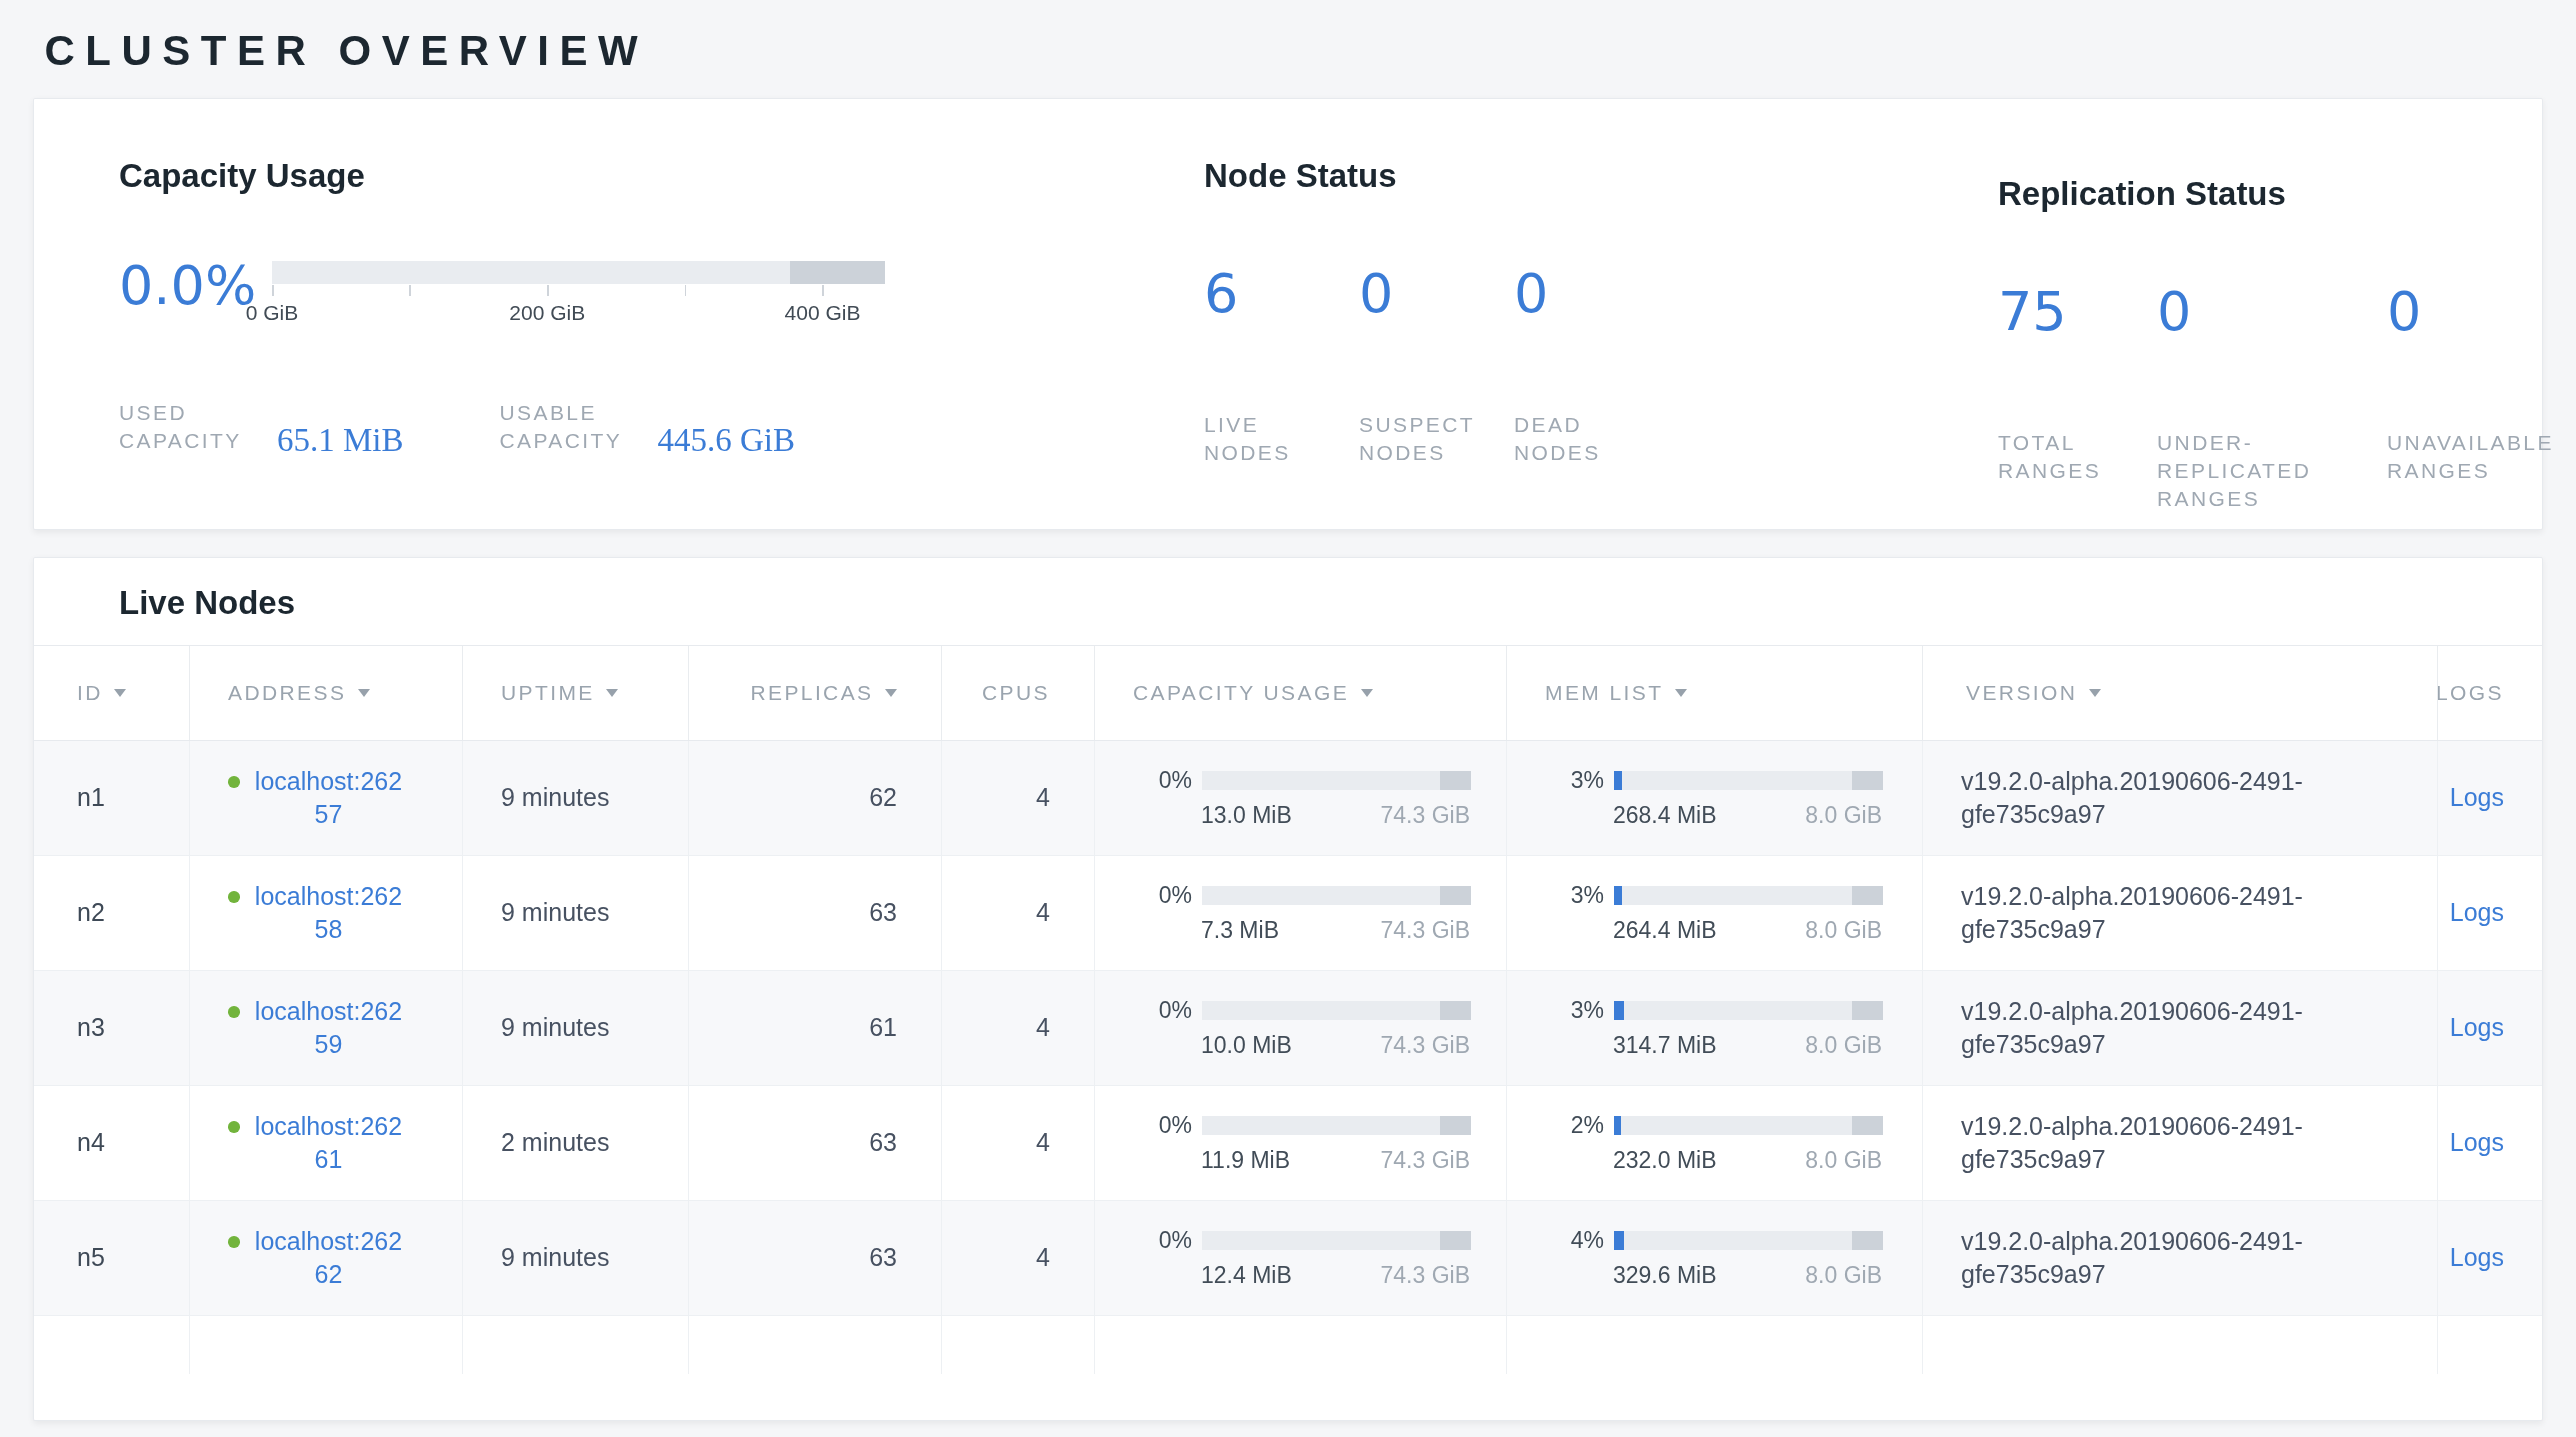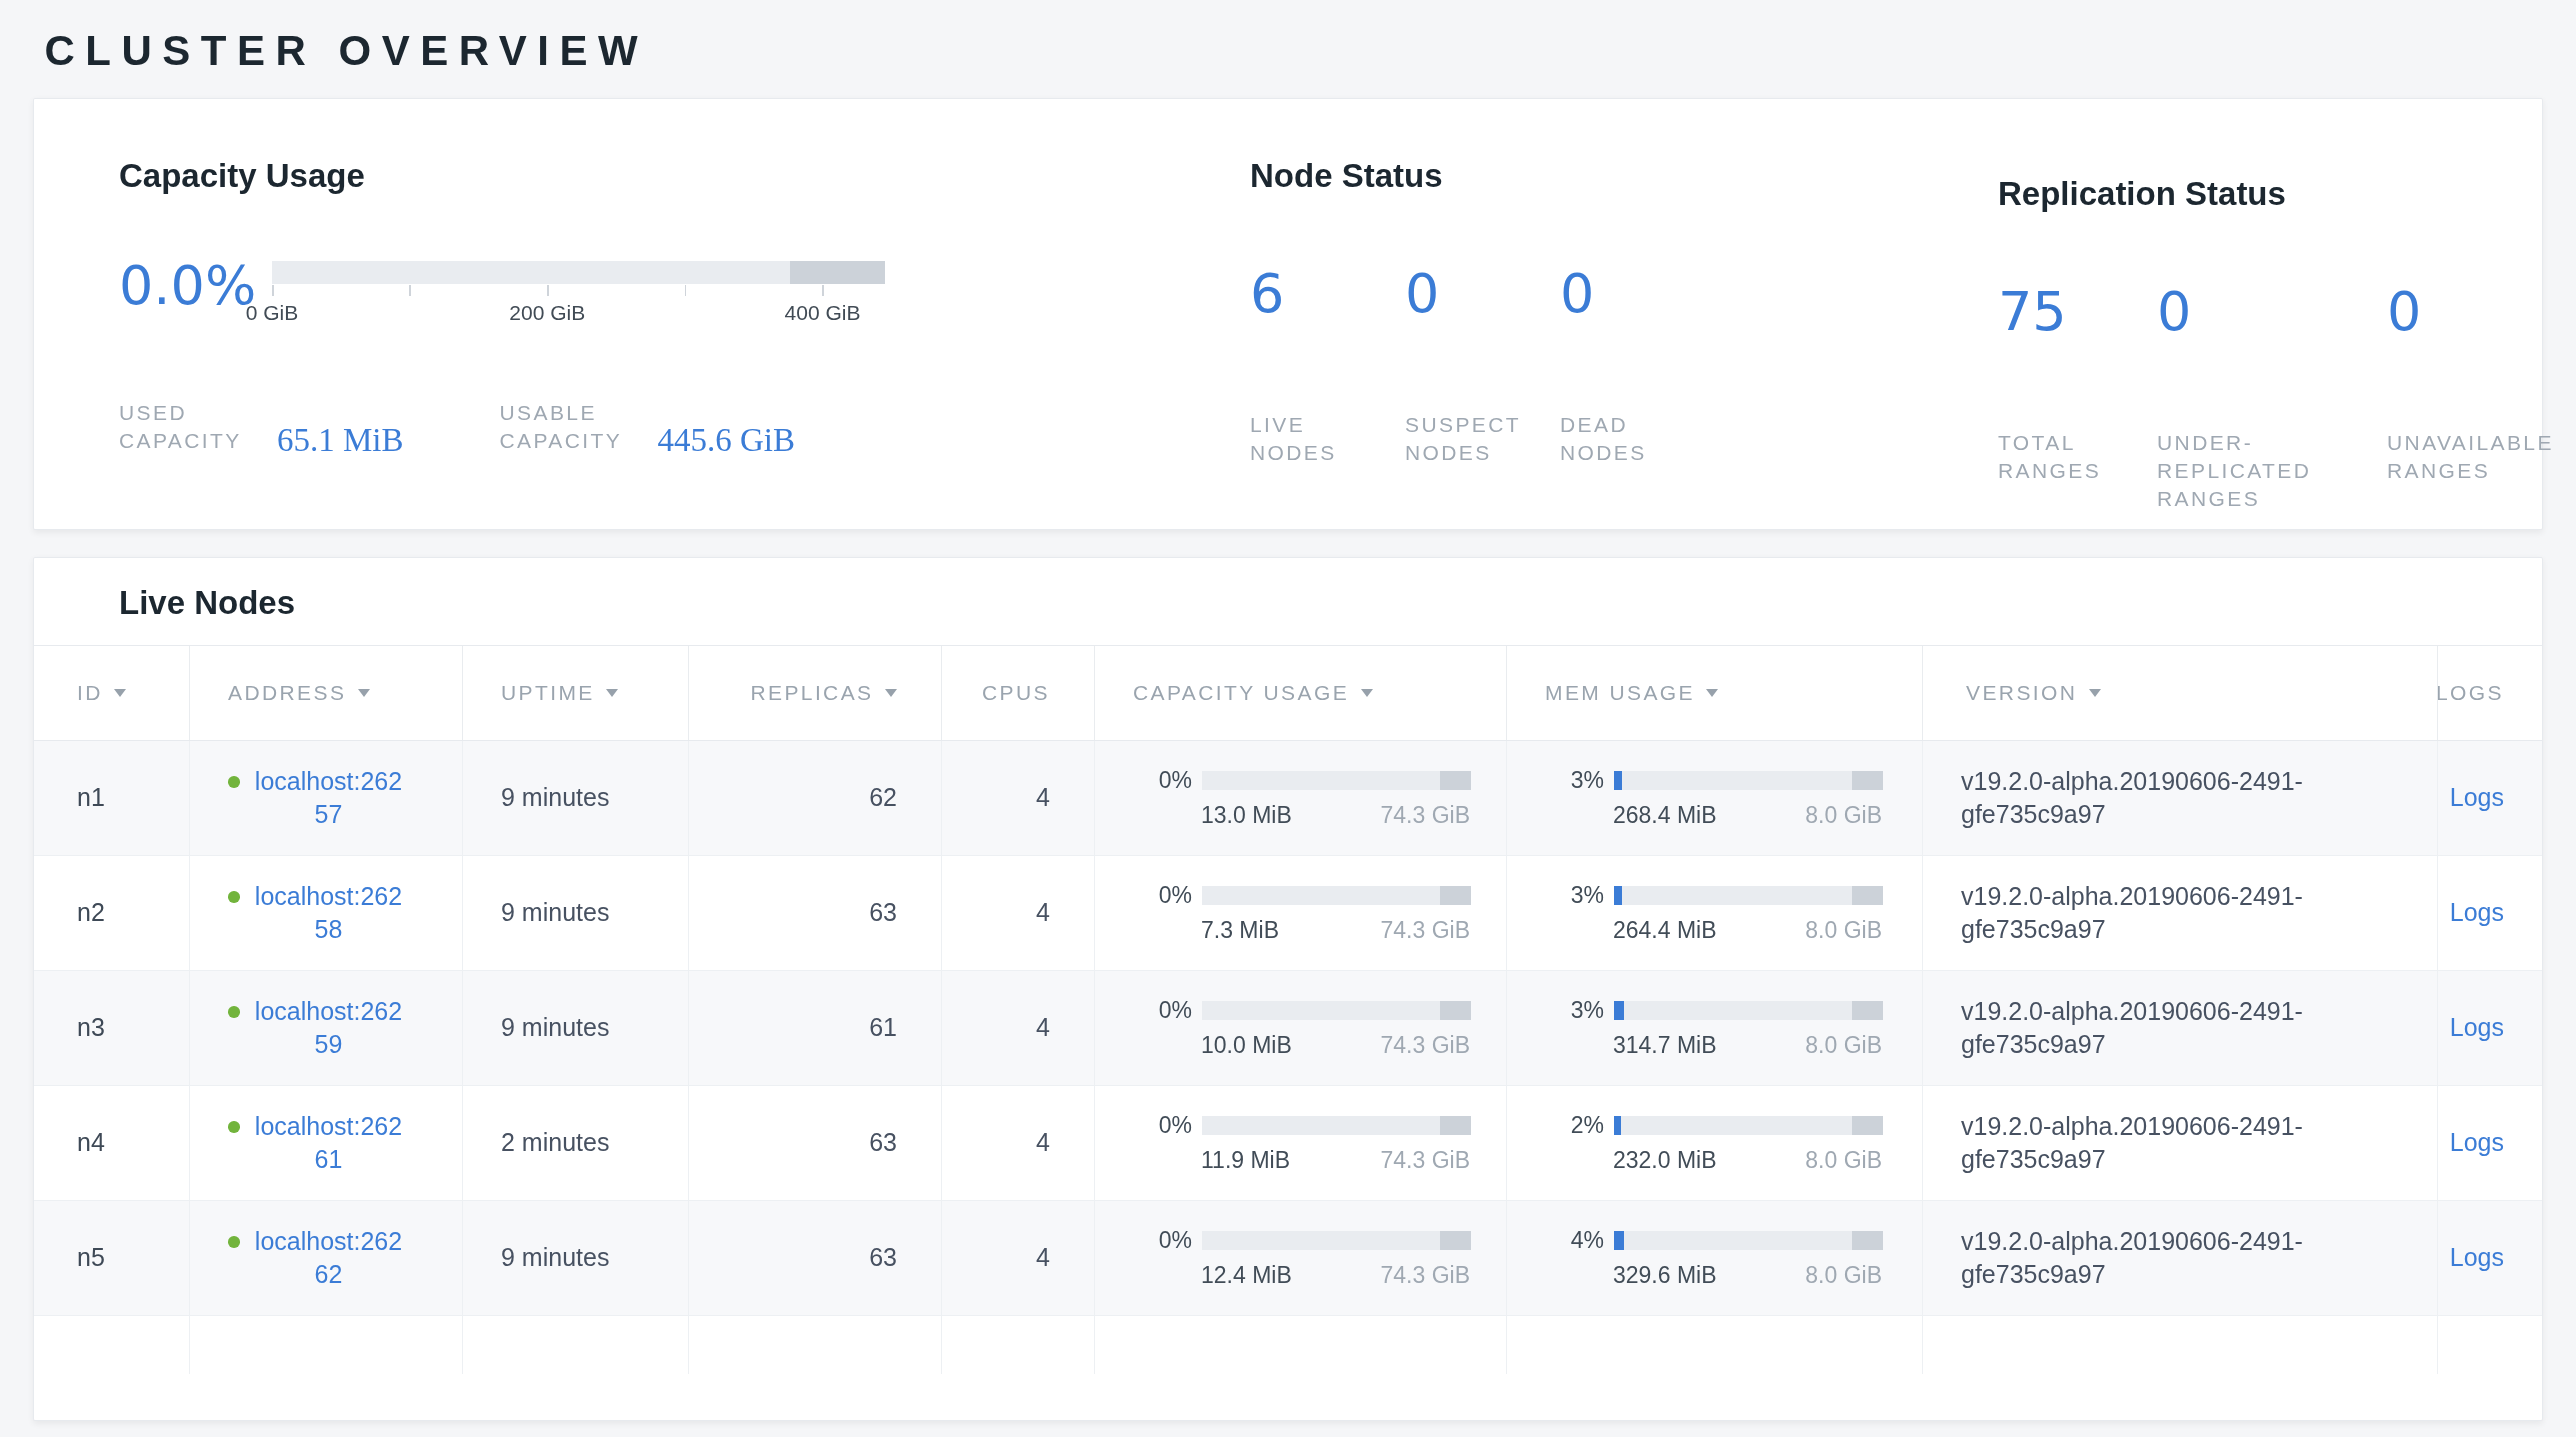--- a/index.html
+++ b/index.html
@@ -23,21 +23,21 @@
     border:1px solid #e7eaee;
     border-radius:1.9px;
     box-shadow:0 2.9px 6.7px rgba(0,0,0,0.06);
   }
 
   
   .summary-card { position:relative; height:432px; margin-bottom:27px; }
   .sec { position:absolute; top:58px; }
   .sec h2 { margin:0; font-size:33px; line-height:38px; font-weight:700; color:#1c2730; }
   .sec-capacity { left:85px; }
-  .sec-nodes    { left:1216px; }
+  .sec-nodes    { left:1170px; }
   .sec-repl     { left:1964px;margin-top:18px; }
 
   .gauge-row { display:flex; margin-top:62px; }
   .gauge-pct {
     width:153px; font-size:54px; line-height:58px; color:#3b7cd6;
     font-family:"DejaVu Sans",sans-serif;
   }
   .gauge { position:relative; width:613px; padding-top:3.8px; }
   .gauge-bar { position:relative; height:23px; background:#e9ecf0; }
   .gauge-fill { position:absolute; left:0; top:0; height:100%; background:#3b7cd6; }
@@ -250,21 +250,21 @@
           <span class="sort"></span>
       </div>
       <div class="th num">
         <span>CPUS</span>
       </div>
       <div class="th">
         <span>CAPACITY USAGE</span>
           <span class="sort"></span>
       </div>
       <div class="th">
-        <span>MEM USAGE</span>
+        <span>MEM LIST</span>
           <span class="sort"></span>
       </div>
       <div class="th" style="padding-left:43px">
         <span>VERSION</span>
           <span class="sort"></span>
       </div>
       <div class="th c-logs">
         <span>LOGS</span>
       </div>
     </div>

